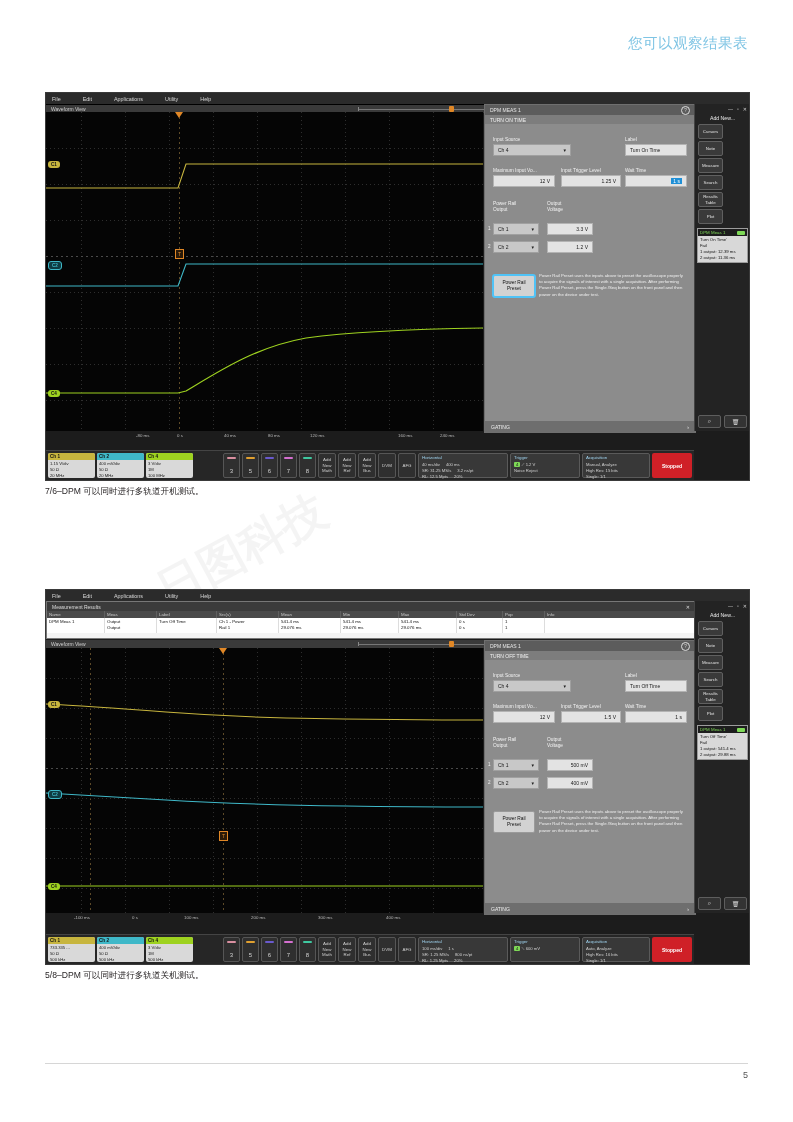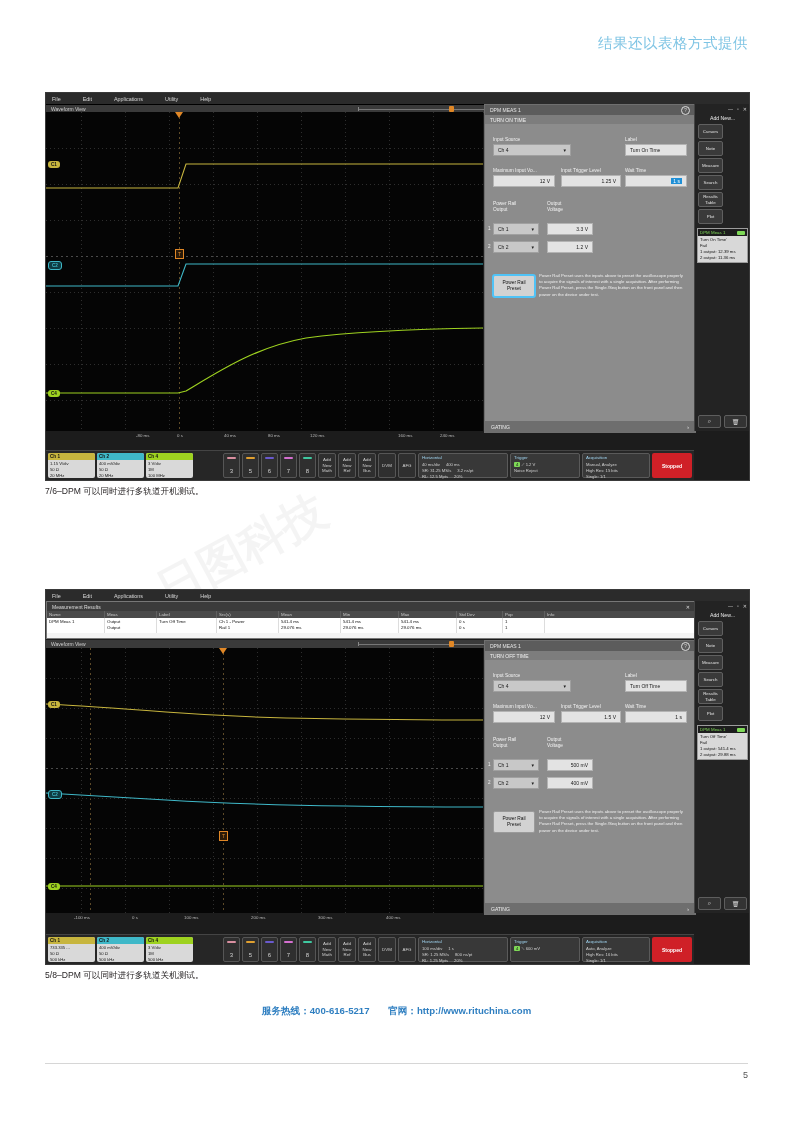--- a/index.html
+++ b/index.html
@@ -100,21 +100,21 @@
 <body>
 
 <div class="page">
 
   <div class="watermark">
     <div class="wm-text" style="left:430px;top:230px;">日图科技</div>
     <div class="wm-text" style="left:150px;top:520px;">日图科技</div>
     <div class="wm-text" style="left:430px;top:790px;">日图科技</div>
   </div>
 
-  <div class="doc-header">结果还以表格方式提供</div>
+  <div class="doc-header">您可以观察结果表</div>
 
   <div class="scope" id="scope1" style="left:45px;top:92px;width:703px;height:387px;">
     <div class="scope-menu">
       <span>File</span>
       <span>Edit</span>
       <span>Applications</span>
       <span>Utility</span>
       <span>Help</span>
     </div>
     <div class="wf-title" style="width:645px;">
@@ -645,20 +645,16 @@
         <div>Auto,              Analyze</div>
         <div>High Res: 16 bits</div>
         <div>Single: 1/1</div>
       </div>
       <div class="stopbtn">Stopped</div>
     </div>
   </div>
 
   <div class="caption" style="left:45px;top:970px;">5/8–DPM 可以同时进行多轨道关机测试。</div>
 
-  <div class="footer" style="top:1005px;">
-    <span>服务热线：400-616-5217</span>
-    <span>官网：http://www.rituchina.com</span>
-  </div>
 
   <div class="rule" style="top:1063px;"></div>
   <div class="pageno" style="top:1070px;">5</div>
 </div>
 
 </body></html>

